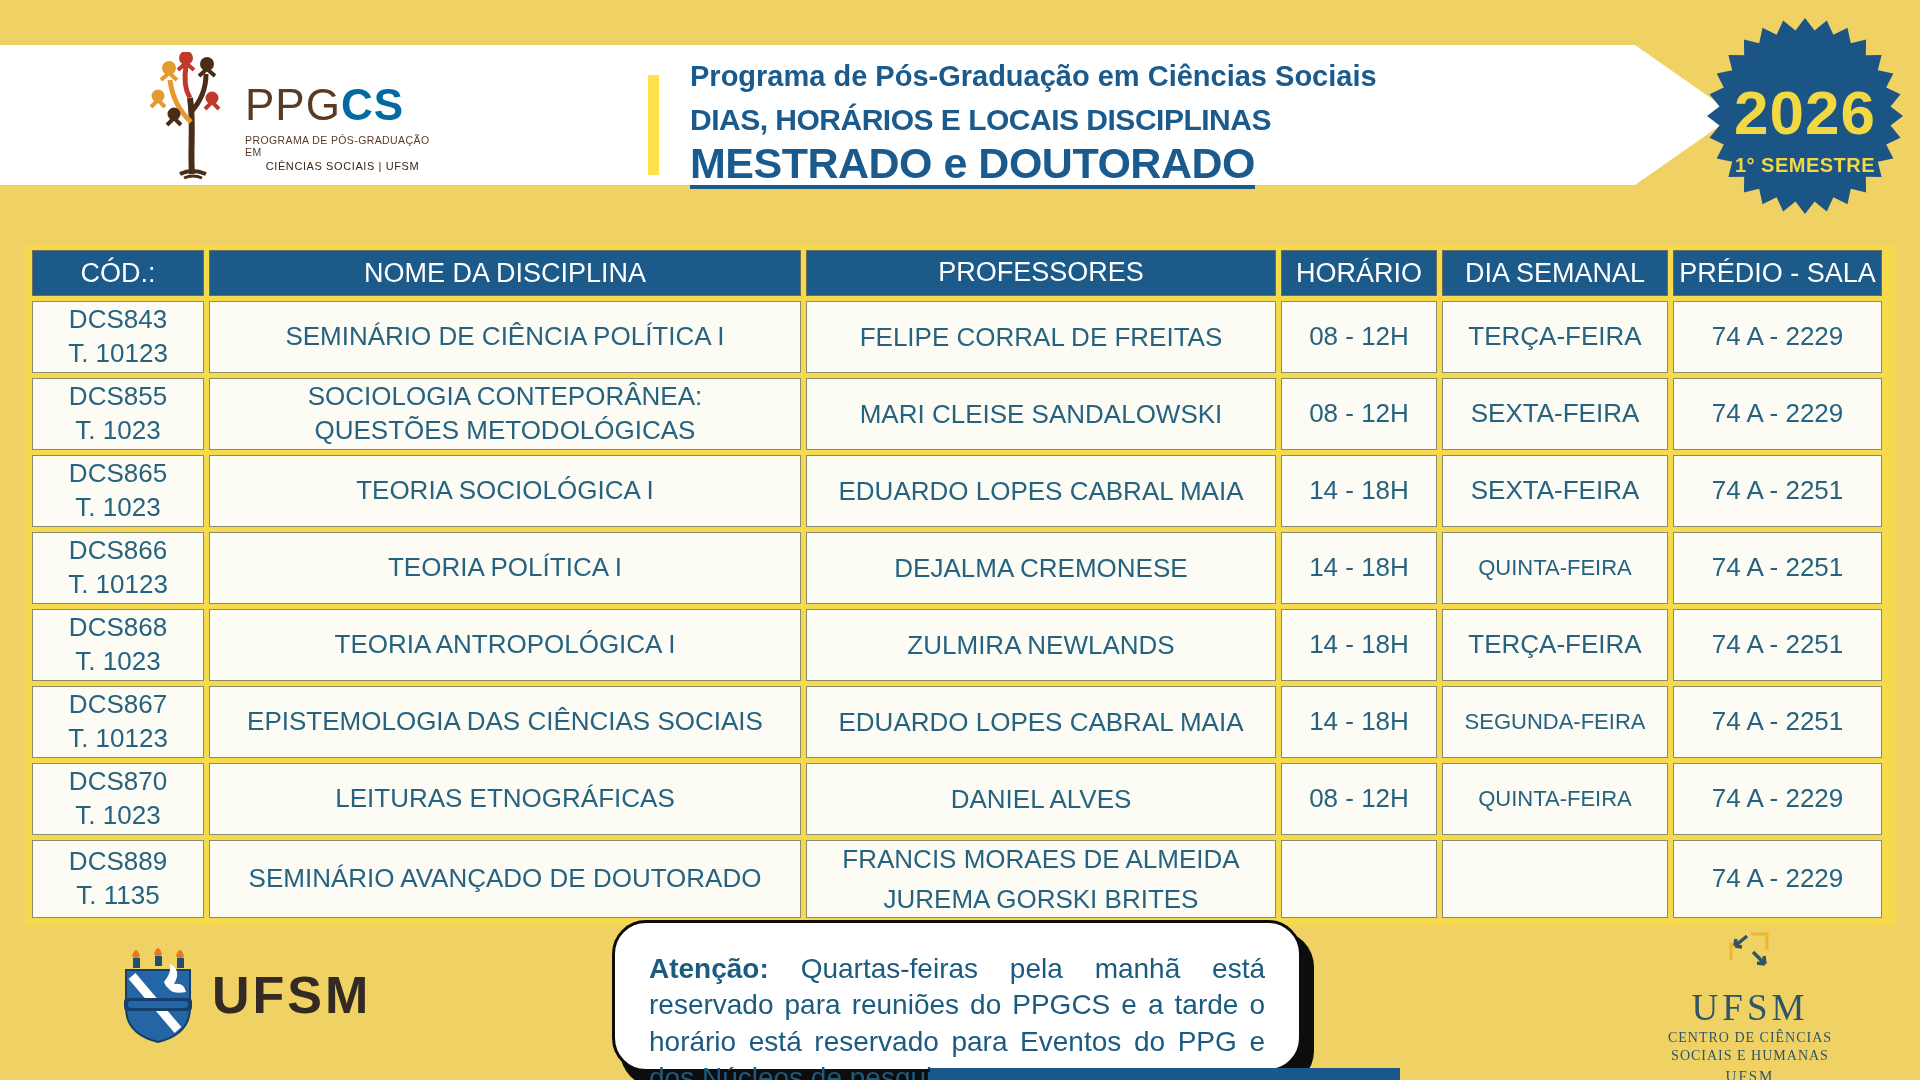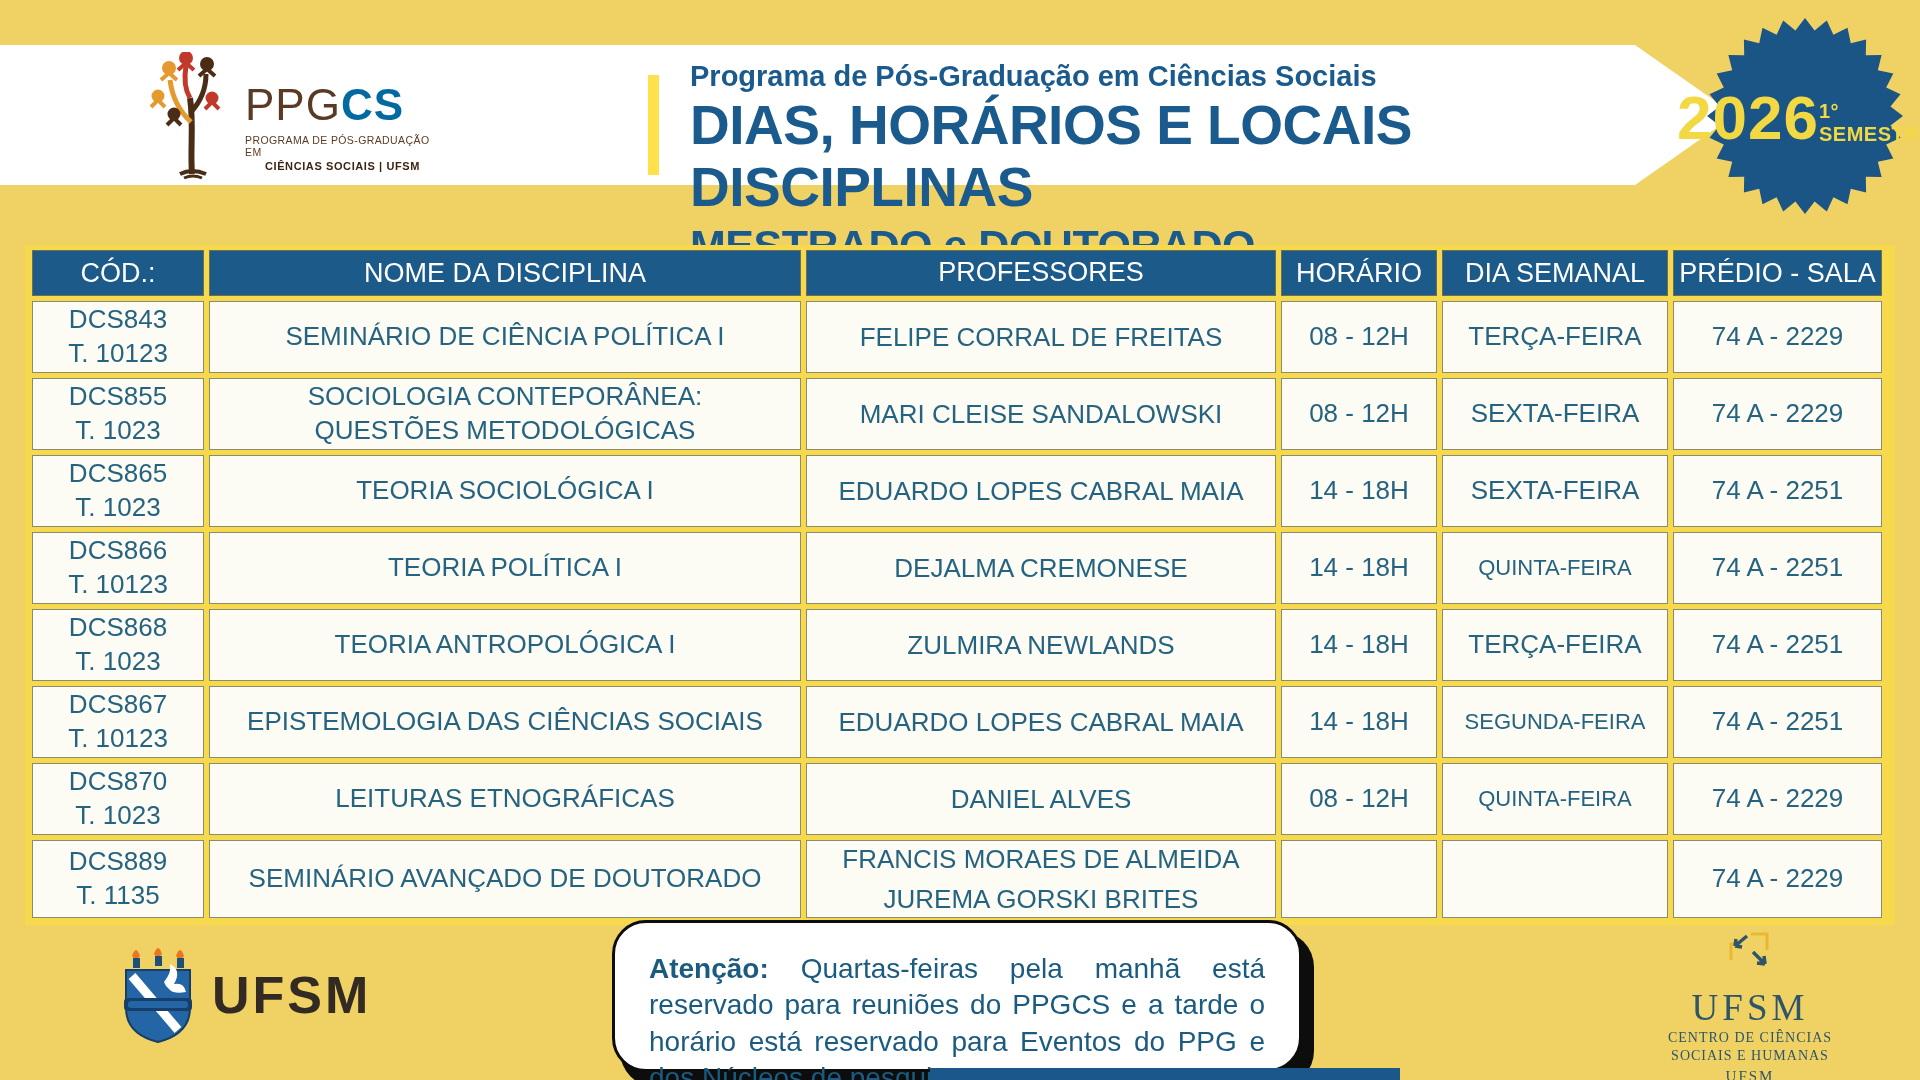--- a/index.html
+++ b/index.html
@@ -5,27 +5,27 @@
   html,body{margin:0;padding:0;background:#888;}
   #canvas{position:relative;width:1920px;height:1080px;background:#F0D264;overflow:hidden;
           font-family:"Liberation Sans",sans-serif;}
   
   .ribbon{position:absolute;left:0;top:45px;width:1750px;height:140px;background:#FFFFFF;
           clip-path:polygon(0 0,1635px 0,1735px 50%,1635px 100%,0 100%);}
   .logo-ppgcs{position:absolute;left:140px;top:52px;width:300px;height:128px;}
   .title-bar{position:absolute;left:648px;top:75px;width:11px;height:100px;background:#FFE14B;}
   .title-block{position:absolute;left:690px;top:60px;width:960px;color:#1A5A8C;}
   .title-program{font-size:29px;font-weight:bold;letter-spacing:0;line-height:1.15;}
-  .title-main{font-size:55px;font-weight:bold;letter-spacing:-0.5px;line-height:1.12;margin-top:2px;}
+  .title-main{font-size:30px;font-weight:bold;letter-spacing:-0.5px;line-height:1.12;margin-top:10px;}
   .title-sub{font-size:43px;font-weight:bold;letter-spacing:-0.5px;line-height:1.12;
              text-decoration:underline;text-decoration-thickness:4px;text-underline-offset:7px;margin-top:2px;}
   
   .badge{position:absolute;left:1705px;top:16px;width:200px;height:200px;}
   .badge svg{position:absolute;left:0;top:0;}
-  .badge-text{position:absolute;left:0;top:2px;width:200px;height:200px;display:flex;flex-direction:row;
+  .badge-text{position:absolute;left:0;top:13px;width:200px;height:200px;display:flex;flex-direction:column;
               align-items:center;justify-content:center;color:#F2D943;}
   .badge-year{font-size:62px;font-weight:bold;line-height:1;letter-spacing:1px;}
   .badge-sem{font-size:20px;font-weight:bold;letter-spacing:0.5px;margin-top:10px;}
   
   .table-wrap{position:absolute;left:25px;top:245px;width:1870px;background:#F6D94D;
               padding:5px 13px 7px 7px;box-sizing:border-box;}
   .trow,.thead{display:grid;grid-template-columns:172px 592px 470px 156px 226px 1fr;gap:5px;margin-bottom:5px;border-radius:11px;}
   .trow:last-child{margin-bottom:0;}
   .thead .hcell{background:#1C5A8A;color:#FFFFFF;font-size:27px;display:flex;align-items:center;
                 justify-content:center;height:44px;border:1px solid #6E6E55;}
@@ -46,21 +46,21 @@
   .blue-bar{position:absolute;left:930px;top:1068px;width:470px;height:12px;background:#1B578A;}
   .ccsh{position:absolute;left:1650px;top:930px;width:200px;text-align:center;color:#2F5568;}
   .ccsh-acronym{font-family:"Liberation Serif",serif;font-size:37px;letter-spacing:4px;margin-top:2px;}
   .ccsh-line{font-family:"Liberation Serif",serif;font-size:14px;letter-spacing:1px;line-height:1.25;}
   .ccsh-ufsm{font-family:"Liberation Serif",serif;font-size:15px;letter-spacing:2px;margin-top:4px;}
   
   .ppgcs-text{position:absolute;left:105px;top:28px;color:#4A2C17;}
   .ppgcs-acronym{font-size:44px;letter-spacing:1px;color:#5B3A24;}
   .ppgcs-acronym b{color:#0369a1;}
   .ppgcs-l1{font-size:10.5px;letter-spacing:0.4px;margin-top:4px;color:#5B3A24;}
-  .ppgcs-l2{font-size:11px;font-weight:bold;letter-spacing:0.6px;margin-top:2px;color:#3E2412;text-align:center;}
+  .ppgcs-l2{font-size:11px;font-weight:normal;letter-spacing:0.6px;margin-top:2px;color:#3E2412;text-align:center;}
 </style>
 </head>
 <body>
 
 <div id="canvas">
 
   <div class="ribbon"></div>
 
   <div class="logo-ppgcs">
     <svg width="300" height="128" viewBox="0 0 300 128">

